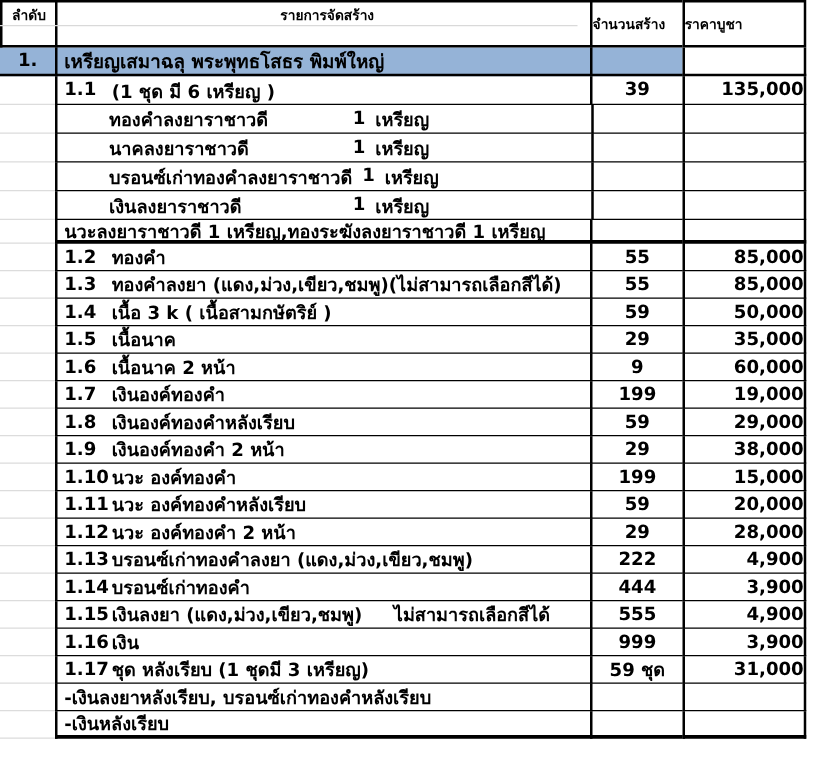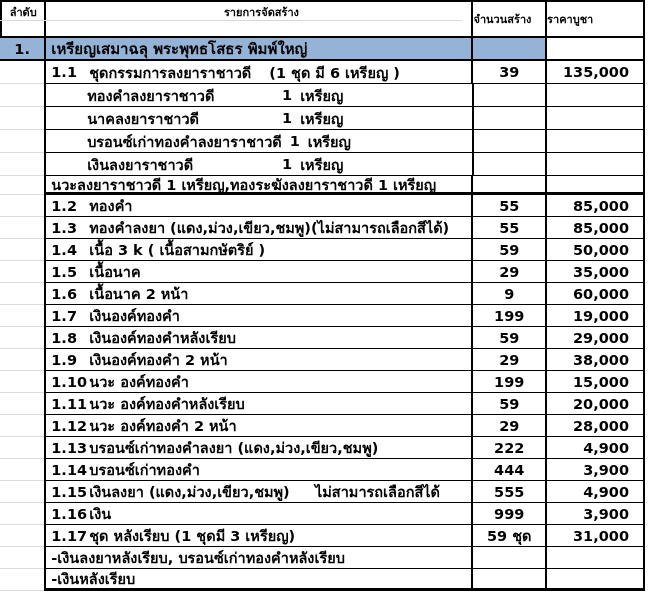--- a/index.html
+++ b/index.html
@@ -5,21 +5,21 @@
   html,body{margin:0;padding:0;background:#ffffff;}
   #page{position:relative;width:650px;height:606px;background:#ffffff;overflow:hidden;
         font-family:"DejaVu Sans","Liberation Sans",sans-serif;font-weight:bold;color:#000;}
   .tbl{position:absolute;left:0;top:0;width:645px;}
   .row{display:flex;width:645px;}
   .c{box-sizing:border-box;display:flex;align-items:center;overflow:hidden;white-space:nowrap;font-size:14.5px;}
   .c1{width:47px;justify-content:center;border-bottom:1px solid #dcdcdc;}
   .c2{width:453px;border-left:2.5px solid #000;border-bottom:1px solid #000;padding-left:5px;}
   .c3{width:78px;border-left:2.5px solid #000;border-bottom:1px solid #000;justify-content:center;}
   .c4{width:105px;border-left:2.5px solid #000;border-right:2.5px solid #000;border-bottom:1px solid #000;
-      justify-content:flex-end;padding-right:14px;}
+      justify-content:flex-end;}
   
   .hdr{height:38px;position:relative;}
   .hdr .c{border-bottom:2.5px solid #000;border-top:2px solid #000;align-items:flex-start;font-size:11px;}
   .hdr .c1{border-left:2px solid #000;padding-top:1px;}
   .hdr .c2{justify-content:center;padding-top:1px;}
   .hdr .c3,.hdr .c4{flex-direction:row;justify-content:flex-start;line-height:17px;padding-top:1px;align-items:center;}
   .hdr:after{content:"";position:absolute;left:0;top:20px;width:462px;height:1px;background:#d9d9d9;}
   
   .blue{height:23px;}
   .blue .c{border-bottom:2.5px solid #000;}
@@ -60,21 +60,20 @@
       <div class="c c1">1.</div>
       <div class="c c2">เหรียญเสมาฉลุ พระพุทธโสธร พิมพ์ใหญ่</div>
       <div class="c c3"></div>
       <div class="c c4"></div>
     </div>
 
     <div class="row rg">
       <div class="c c1"></div>
       <div class="c c2">
         <span class="no">1.1</span>
-        <span class="nm">ชุดกรรมการลงยาราชาวดี</span>
         <span>(1 ชุด มี 6 เหรียญ )</span>
       </div>
       <div class="c c3">39</div>
       <div class="c c4">135,000</div>
     </div>
 
     <div class="row rg">
       <div class="c c1"></div>
       <div class="c c2 sub">
         <span class="snm">ทองคำลงยาราชาวดี</span>

